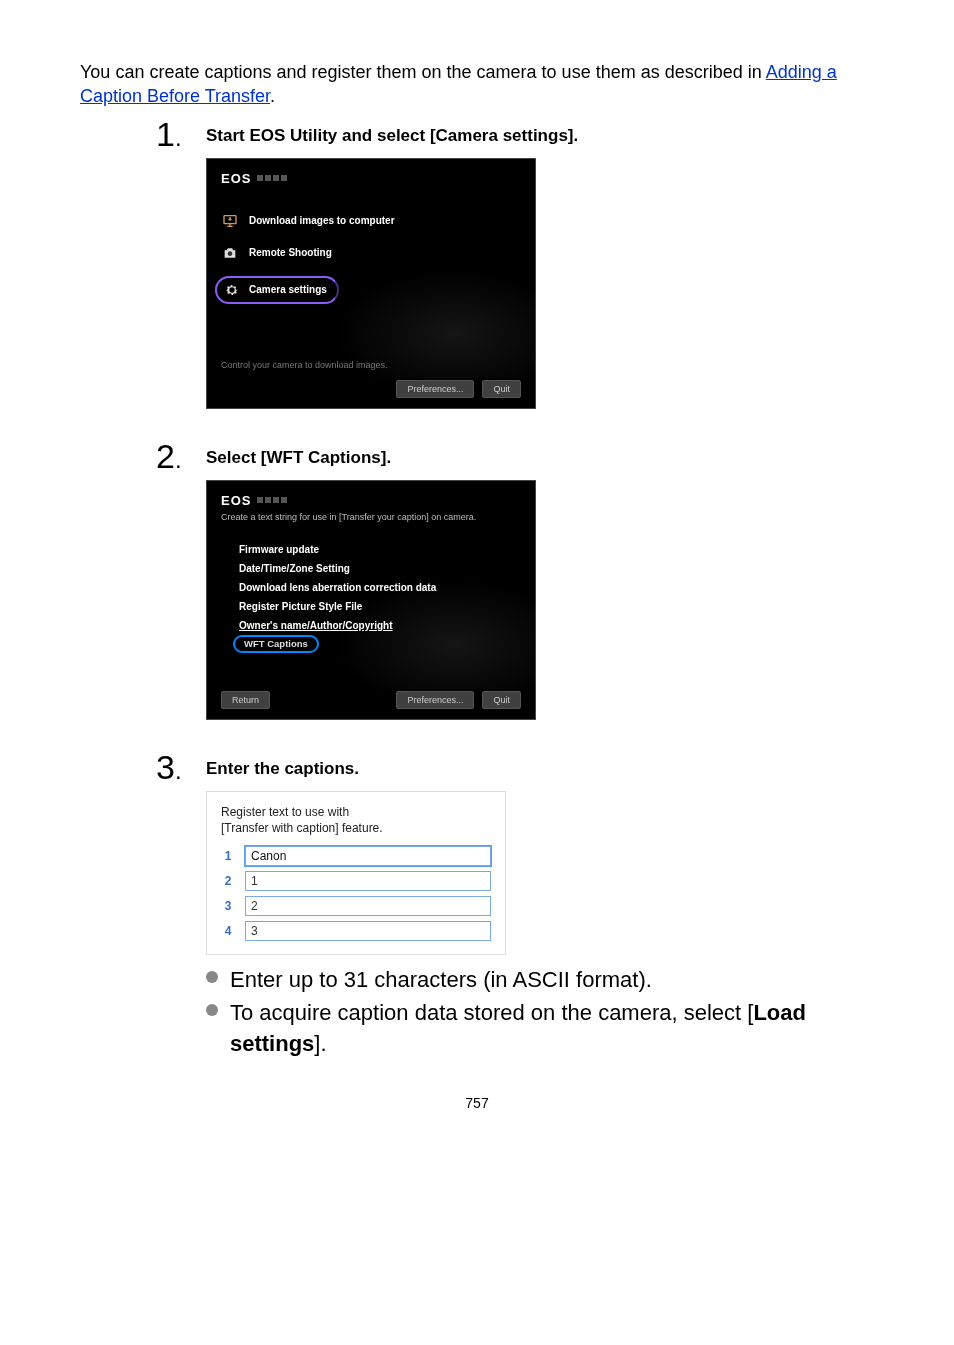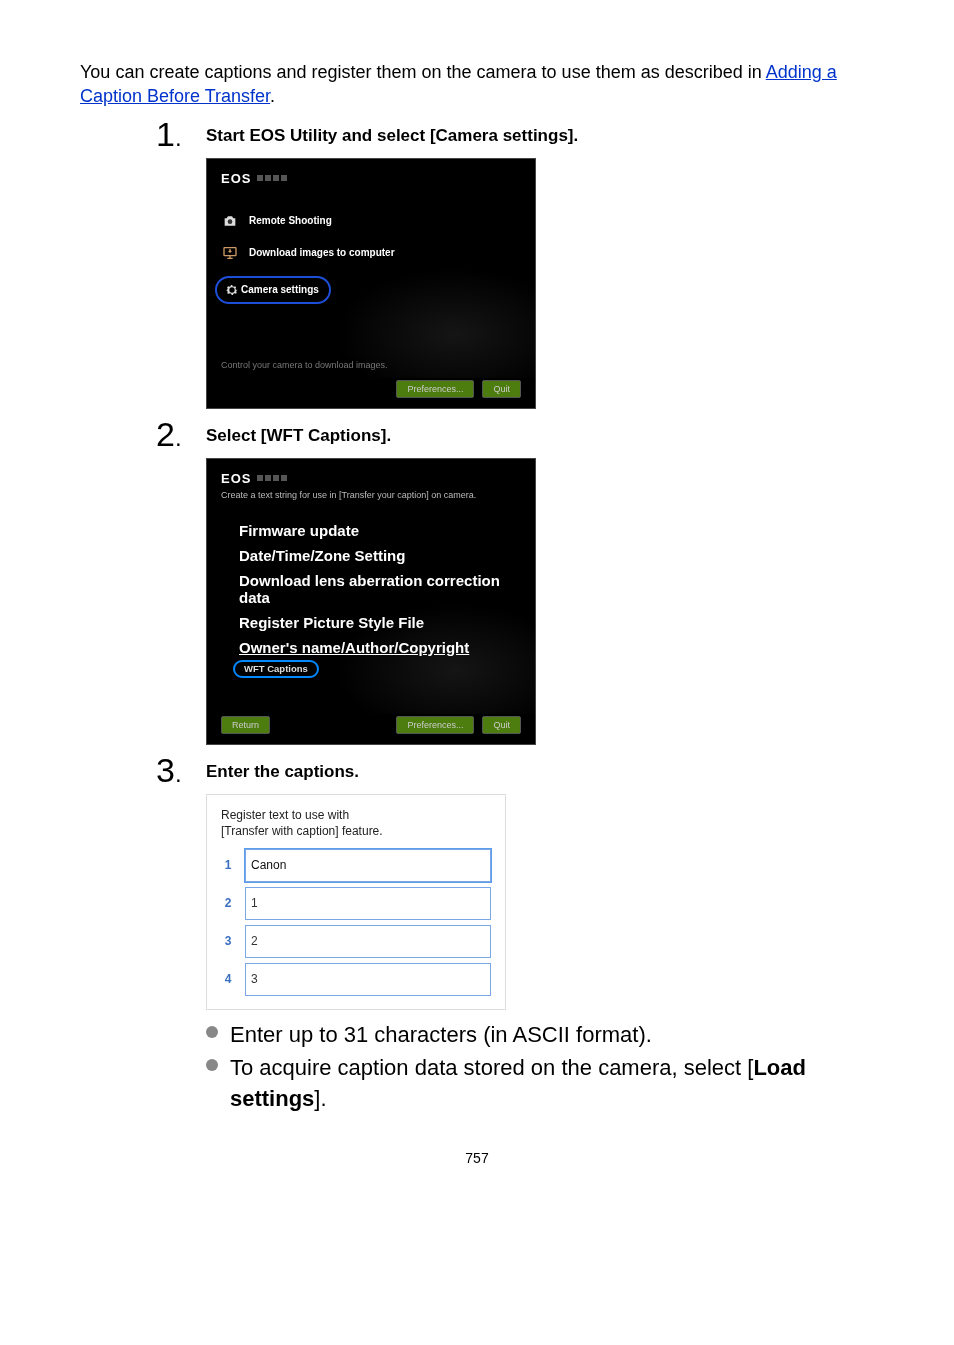--- a/index.html
+++ b/index.html
@@ -61,20 +61,21 @@
     margin-bottom: 12px;
     padding-top: 9px;
   }
   .panel {
     width: 330px;
     background: #000;
     color: #fff;
     font-size: 10px;
     padding: 12px 14px 10px 14px;
     position: relative;
+    margin-bottom: 22px;
     border: 1px solid #444;
   }
   .eos-row { display: flex; align-items: center; gap: 6px; margin-bottom: 26px; }
   .eos-logo { font-weight: bold; font-family: Arial; font-size: 13px; letter-spacing: 1px; }
   .eos-boxes { display: flex; gap: 2px; }
   .eos-boxes span { width: 6px; height: 6px; background: #555; display: inline-block; }
   .panel-subtitle { color: #bbb; font-size: 9px; margin-bottom: 18px; margin-top: -18px; }
   .panel-option {
     display: flex;
     align-items: center;
@@ -83,46 +84,47 @@
     font-size: 10px;
     font-weight: bold;
     color: #fff;
   }
   .panel-option .ico {
     width: 18px; height: 18px; display: flex; align-items: center; justify-content: center;
     color: #c96; 
   }
   .ico svg { width: 16px; height: 16px; }
   .highlight-ring {
-    border: 2px solid #1d4ed8;
+    border: 2px solid #8b5cf6;
     border-radius: 14px;
     padding: 3px 10px 3px 6px;
     display: inline-flex;
     align-items: center;
+    gap: 8px;
   }
   .camera-bg {
     position: absolute;
     right: 0; bottom: 30px; width: 200px; height: 110px;
     background: radial-gradient(ellipse at 60% 60%, #2a2a2a 0%, #000 70%);
     opacity: 0.5;
     pointer-events: none;
   }
   .panel-footer-text { color: #777; font-size: 9px; margin-top: 56px; margin-bottom: 10px; position: relative; z-index: 1;}
   .panel-btn-row { display: flex; justify-content: flex-end; gap: 8px; position: relative; z-index: 1;}
   .panel-btn {
-    background: #4d7c0f; color: #ccc; border: 1px solid #555;
+    background: #404040; color: #ccc; border: 1px solid #555;
     font-size: 9px; padding: 3px 10px; border-radius: 2px;
   }
   .panel-btn.left { margin-right: auto; }
   .settings-list {
     position: relative; z-index: 1;
     margin-bottom: 38px;
   }
   .settings-item {
-    font-size: 15px;
+    font-size: 10px;
     color: #fff;
     font-weight: bold;
     padding: 4px 0;
     margin-left: 18px;
   }
   .wft-pill {
     border: 2px solid #0088ff;
     border-radius: 11px;
     display: inline-block;
     padding: 1px 9px 2px 9px;
@@ -141,21 +143,21 @@
     color: #222;
     margin-bottom: 10px;
   }
   .dialog3-title { line-height: 1.35; margin-bottom: 10px; }
   .caption-row {
     display: flex; align-items: center; gap: 10px; margin-bottom: 5px;
   }
   .caption-num { width: 14px; color: #3a6fbf; font-weight: bold; text-align: center; font-size: 12px;}
   .caption-input {
     flex: 1; border: 1px solid #7aa8e6; padding: 2px 5px; font-size: 12px; color: #333;
-    height: 33px;
+    height: 20px;
   }
   .caption-input.active { outline: 1px solid #5a9de8; color: #111; }
   .bullets { margin-left: 0; margin-top: 4px; }
   .bullet-row {
     display: flex; align-items: flex-start; gap: 12px;
     font-size: 22px; line-height: 1.4; margin-bottom: 2px;
   }
   .bullet-dot {
     width: 12px; height: 12px; border-radius: 50%; background: #888;
     flex-shrink: 0; margin-top: 6px;
@@ -183,43 +185,43 @@
       <div class="panel">
         <div class="camera-bg"></div>
         <div class="eos-row">
           <span class="eos-logo">EOS</span>
           <span class="eos-boxes">
               <span></span>
               <span></span>
               <span></span>
               <span></span>
             </span>
-        </div>
-
-        <div class="panel-option">
-          <span class="ico">
-            <svg viewBox="0 0 24 24" fill="#ddd">
-                <path d="M4 8h3l2-3h6l2 3h3v11H4z"></path>
-                <circle cx="12" cy="13" r="3.5" fill="#333"></circle>
-              </svg>
-          </span>
-          <span>Remote Shooting</span>
         </div>
 
         <div class="panel-option">
           <span class="ico">
             <svg viewBox="0 0 24 24" fill="none" stroke="#c96" stroke-width="2">
                 <rect x="3" y="4" width="18" height="12" rx="1"></rect>
                 <path d="M8 20h8M12 16v4"></path>
                 <path d="M12 6v5m0 0l-2-2m2 2l2-2" stroke="#c96"></path>
               </svg>
           </span>
           <span>Download images to computer</span>
         </div>
 
+        <div class="panel-option">
+          <span class="ico">
+            <svg viewBox="0 0 24 24" fill="#ddd">
+                <path d="M4 8h3l2-3h6l2 3h3v11H4z"></path>
+                <circle cx="12" cy="13" r="3.5" fill="#333"></circle>
+              </svg>
+          </span>
+          <span>Remote Shooting</span>
+        </div>
+
         <div class="panel-option" style="margin-left:-6px">
           <span class="highlight-ring">
             <span class="ico">
               <svg viewBox="0 0 24 24" fill="#ddd">
                   <path d="M12 8a4 4 0 100 8 4 4 0 000-8zm9 4l-2 .5-.8 2 1 1.8-1.5 1.5-1.8-1-2 .8-.5 2h-2l-.5-2-2-.8-1.8 1L4.6 17l1-1.8-.8-2L3 12l1.8-.5.8-2-1-1.8L6.1 6.2l1.8 1 2-.8.5-2h2l.5 2 2 .8 1.8-1 1.5 1.5-1 1.8.8 2z"></path>
                 </svg>
             </span>
             <span>Camera settings</span>
           </span>
         </div>

